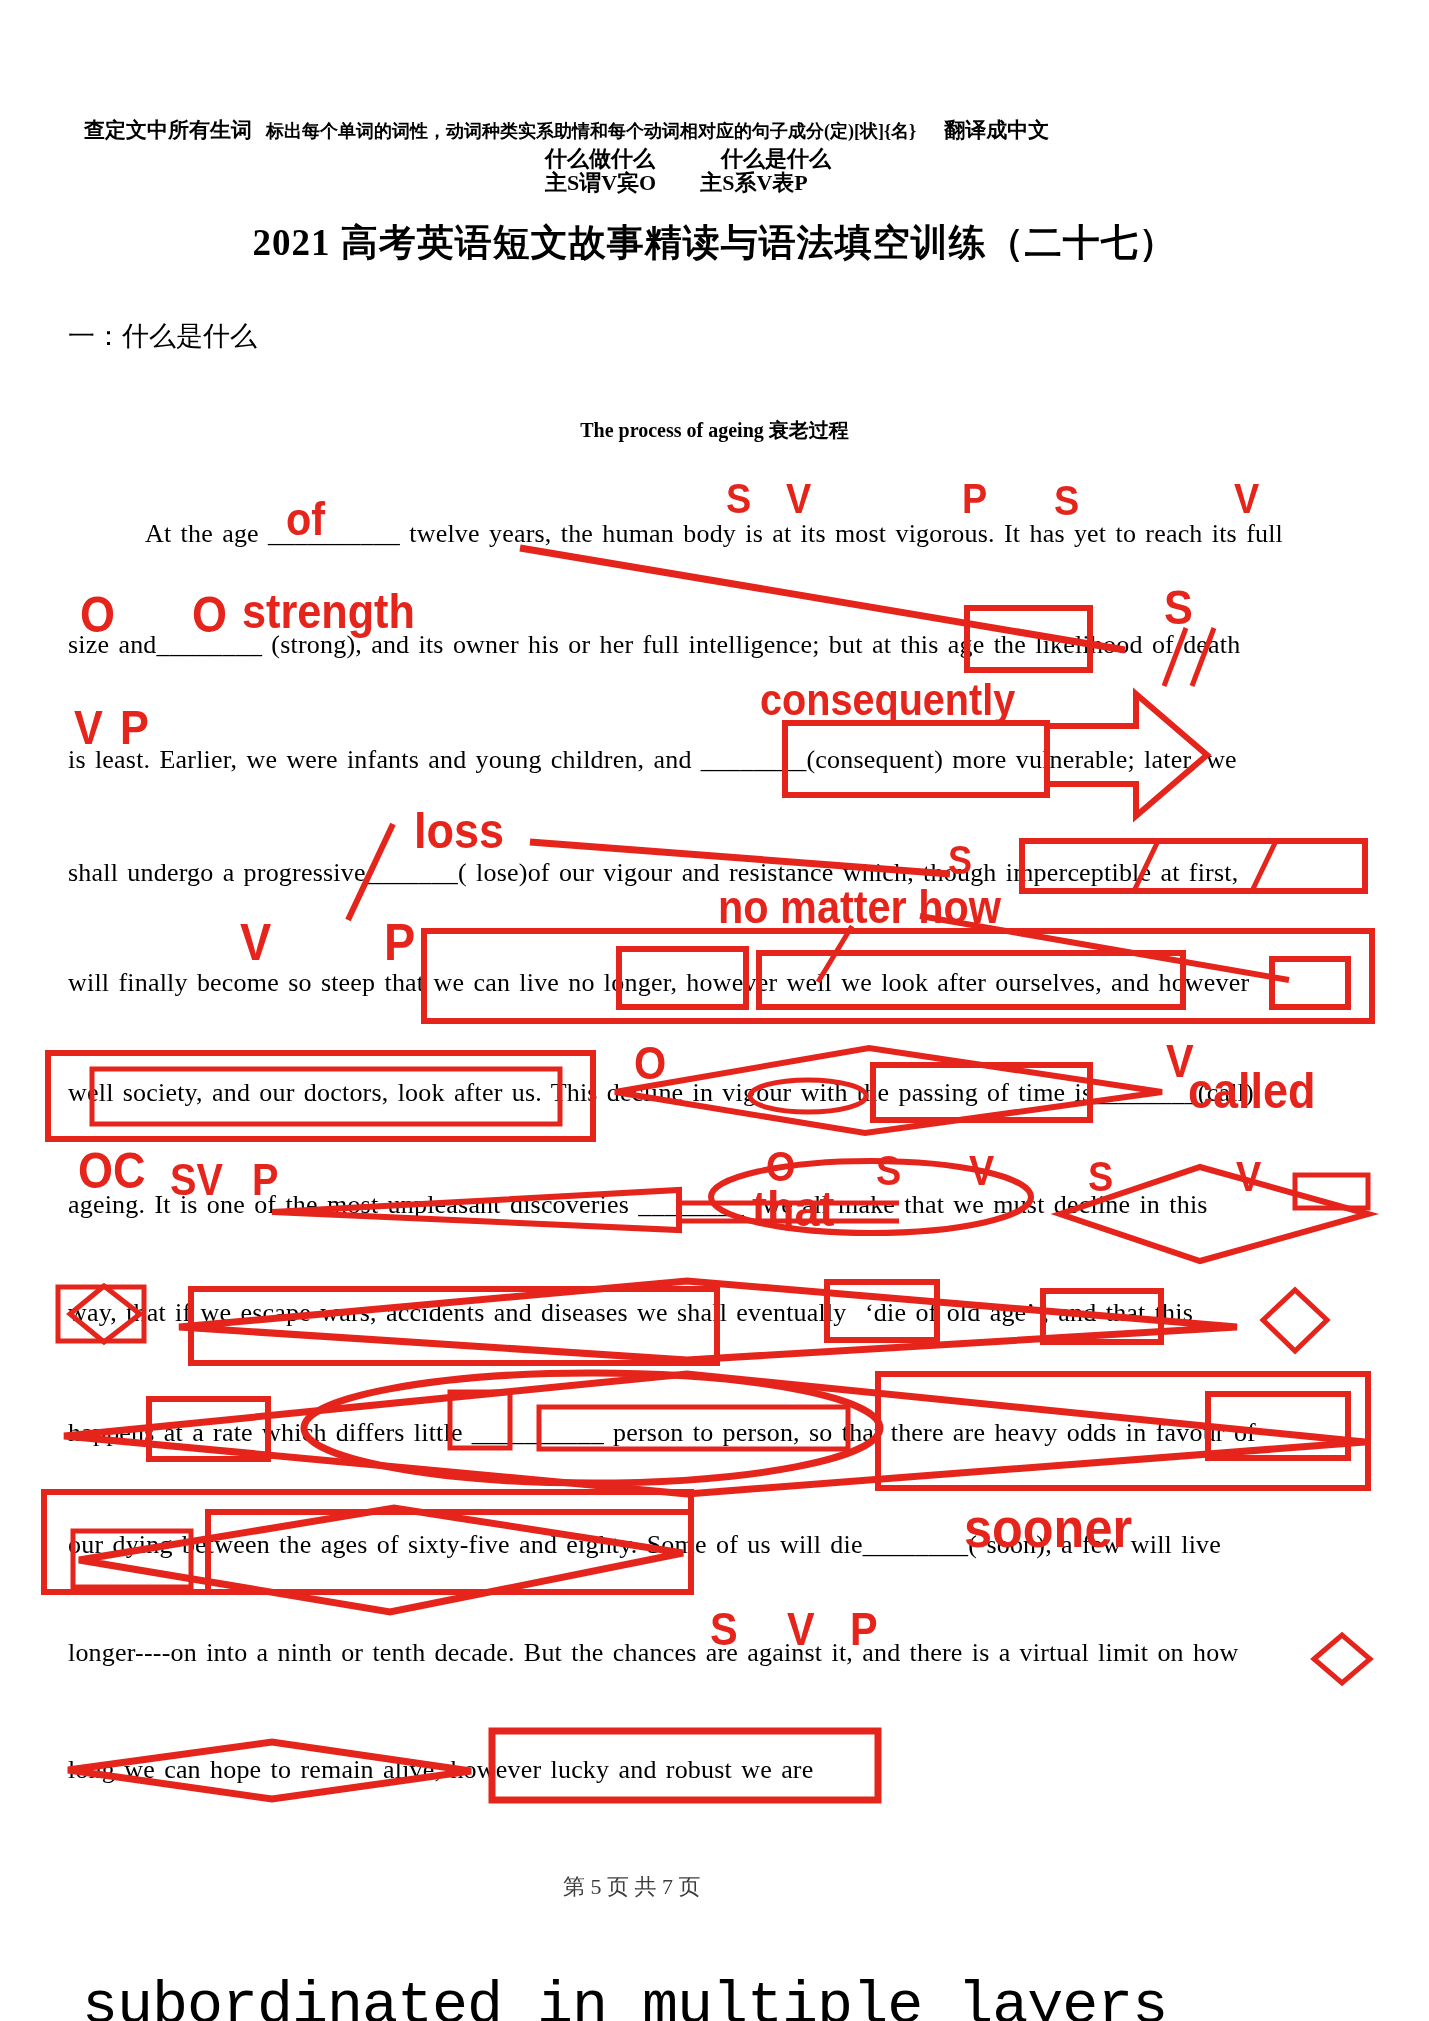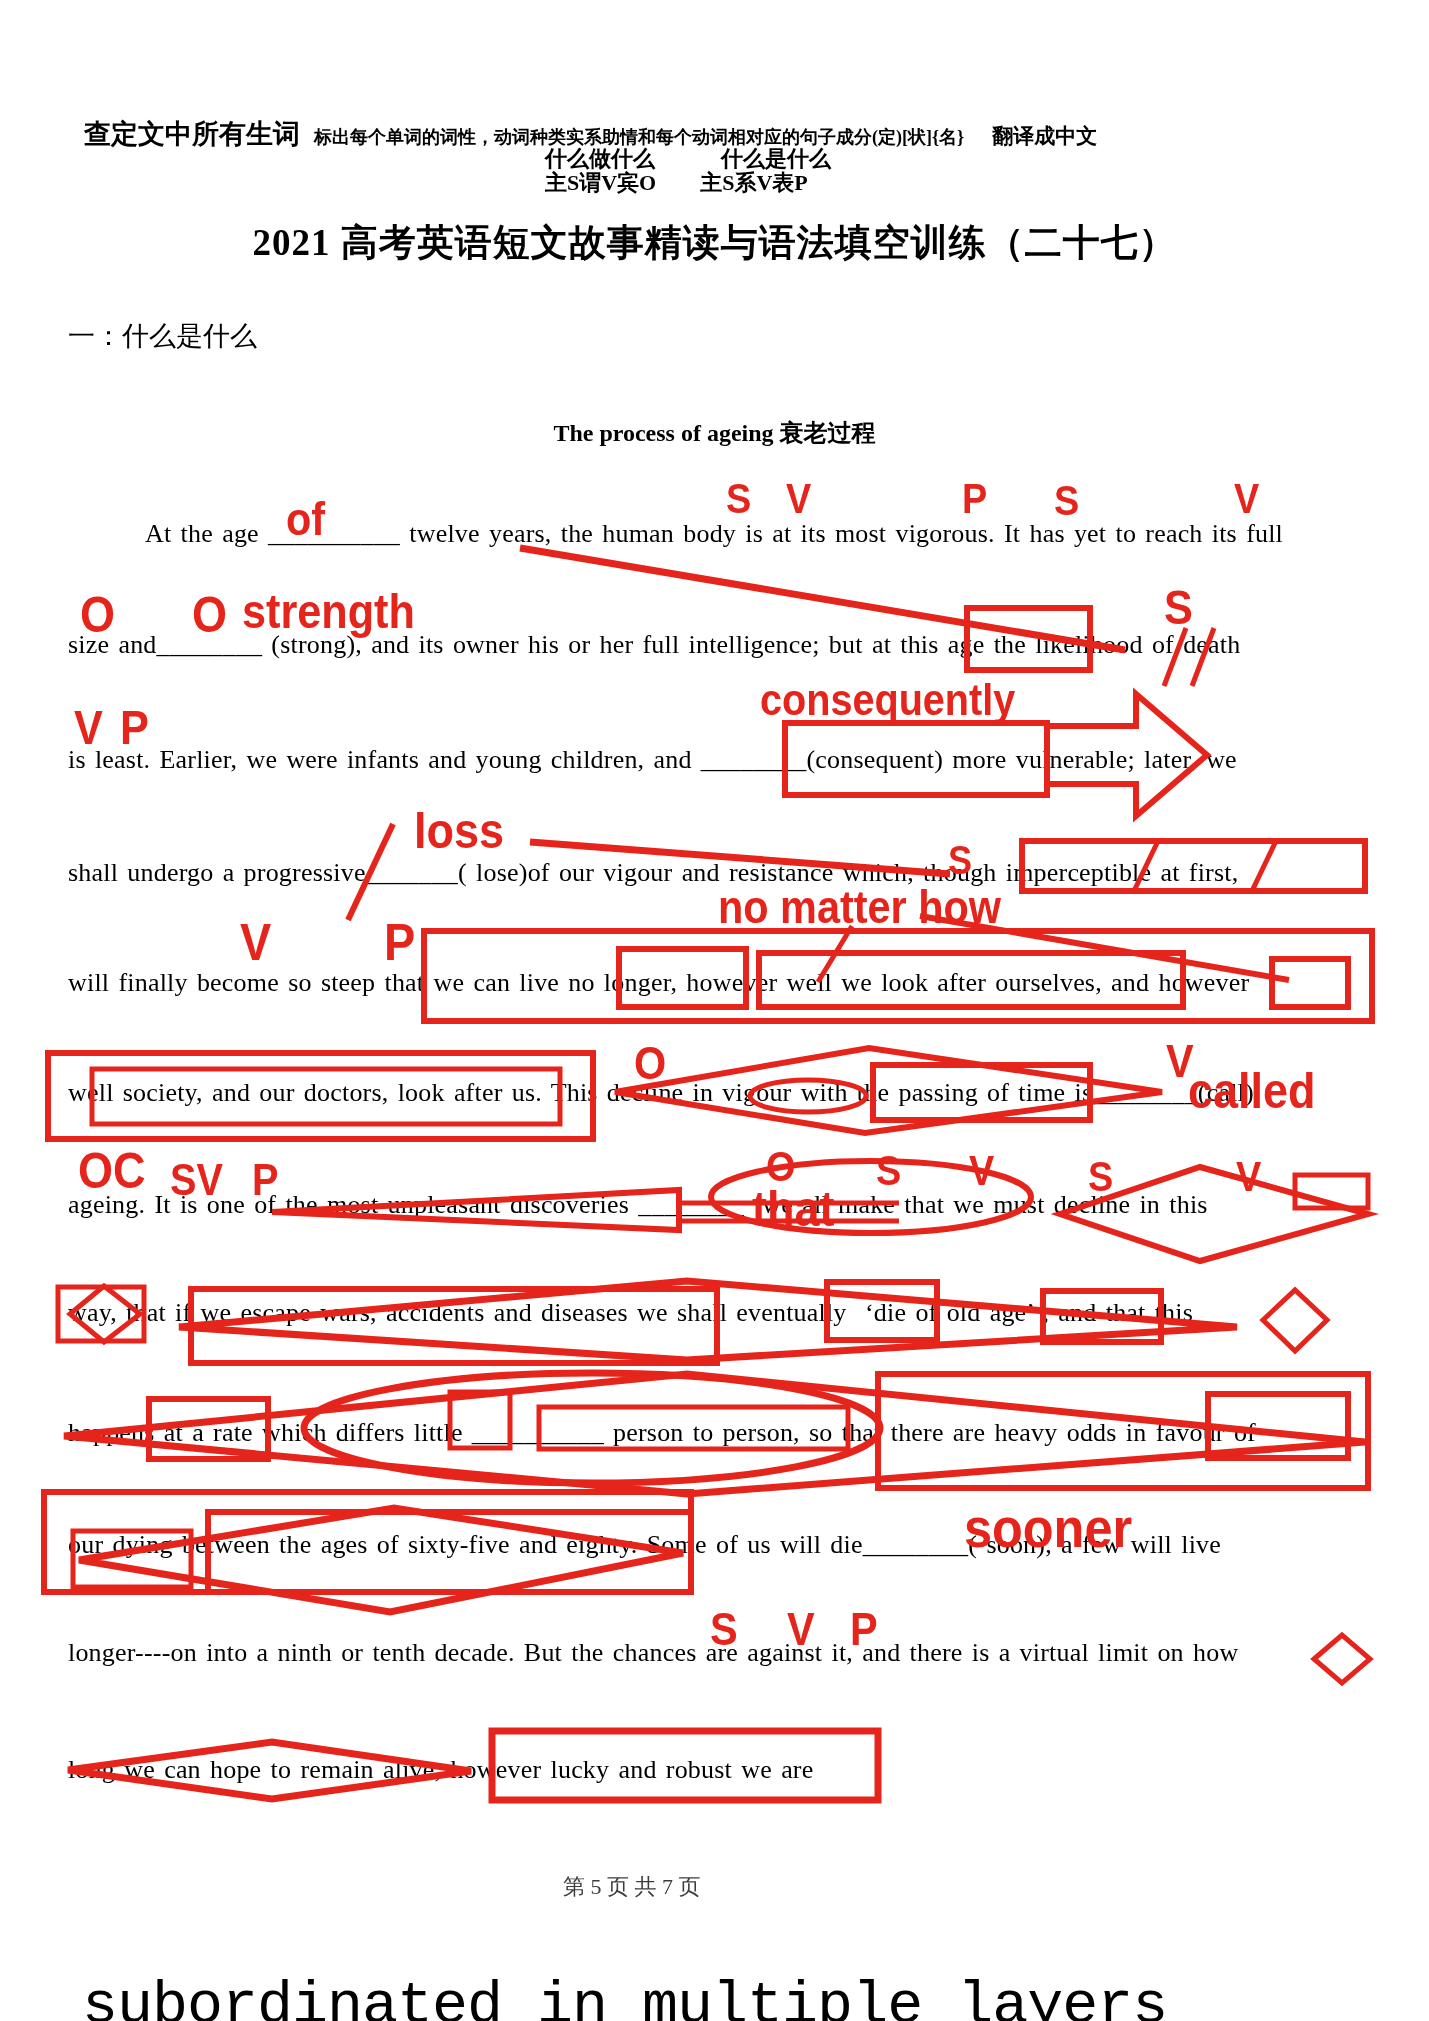--- a/index.html
+++ b/index.html
@@ -3,28 +3,28 @@
 <meta charset="utf-8">
 <style>
   :root { --red: #e5241c; }
   html,body { margin:0; padding:0; background:#ffffff; }
   .page {
     position:relative; width:1429px; height:2021px; background:#fff;
     font-family:"Liberation Serif", serif; color:#000; overflow:hidden;
   }
   .abs { position:absolute; }
   .header-tool { left:68px; top:98px; width:1340px; font-weight:bold; white-space:pre; }
-  .header-tool .big  { font-size:27px; }
+  .header-tool .big  { font-size:21px; }
   .header-tool .rest { font-size:18px; margin-left:14px; }
   .header-tool .end  { font-size:21px; margin-left:28px; }
   .pattern1 { left:545px; top:144px; font-size:22px; font-weight:bold; white-space:pre;font-family:Liberation Mono, monospace; }
   .pattern2 { left:545px; top:168px; font-size:22px; font-weight:bold; white-space:pre; }
   .doc-title { left:0; top:218px; width:100%; text-align:center; font-size:37px; font-weight:bold; letter-spacing:1px; }
   .section-heading { left:68px; top:318px; font-size:27px; }
-  .passage-title { left:0; top:417px; width:100%; text-align:center; font-size:24px; font-weight:bold; }
+  .passage-title { left:0; top:417px; width:100%; text-align:center; font-size:20px; font-weight:bold; }
   .passage-line {
     position:absolute; font-size:26px; white-space:pre;
     letter-spacing:0.2px; word-spacing:2.5px; line-height:1.1;text-align:right;
   }
   .red-label {
     position:absolute; color:var(--red); font-family:"Liberation Sans", sans-serif;
     font-weight:bold; line-height:1; white-space:pre; transform:scaleX(0.9); transform-origin:left top;
     z-index:7;
   }
   .overlay { left:0; top:0; z-index:6; pointer-events:none; }

